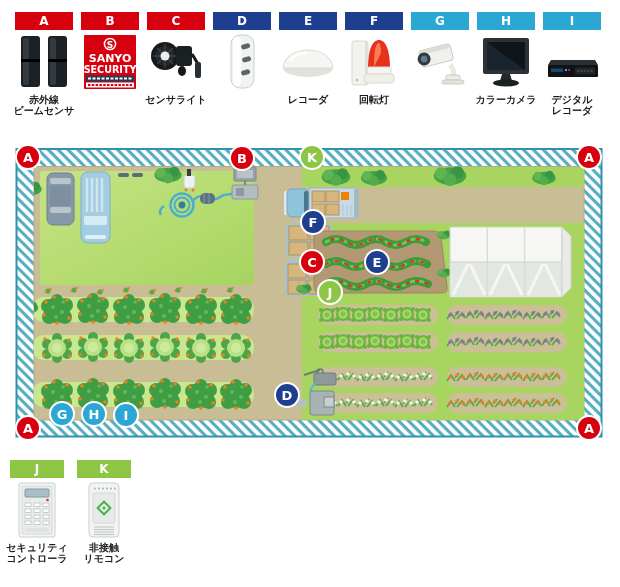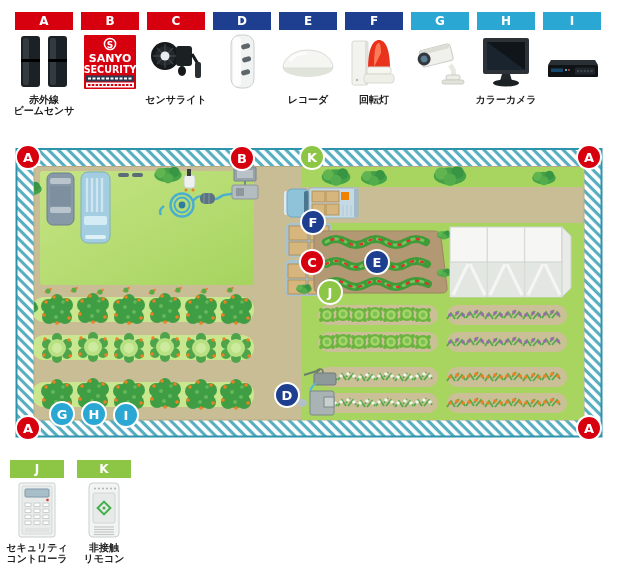--- a/index.html
+++ b/index.html
@@ -142,20 +142,21 @@
           <svg width="56" height="44" viewBox="0 0 56 44">
             <polygon points="7,20 51,20 54,25 4,25" fill="#2a2f34"></polygon>
             <rect x="4" y="25" width="50" height="12" rx="1" fill="#0f1316"></rect>
             <rect x="31" y="27.5" width="20" height="7" rx="1" fill="#20262b"></rect>
             <rect x="7" y="28.5" width="12" height="3.5" fill="#17486b"></rect>
             <circle cx="22" cy="30" r="1" fill="#6fd3ff"></circle>
             <circle cx="25" cy="30" r="1" fill="#c44"></circle>
             <line x1="33" y1="31" x2="49" y2="31" stroke="#4b545b" stroke-width="1.6" stroke-dasharray="2 1.4"></line>
           </svg>
         </div>
+        <div class="cap">デジタル<br>レコーダ</div>
       </div>
     </div>
 
   <div id="map">
     <svg width="590" height="297" viewBox="0 0 590 297">
       <defs>
         <pattern id="hatch" patternUnits="userSpaceOnUse" width="7" height="7" patternTransform="rotate(45)">
           <rect width="7" height="7" fill="#ffffff"></rect>
           <rect width="7" height="3.1" fill="#57aec1"></rect>
         </pattern>

